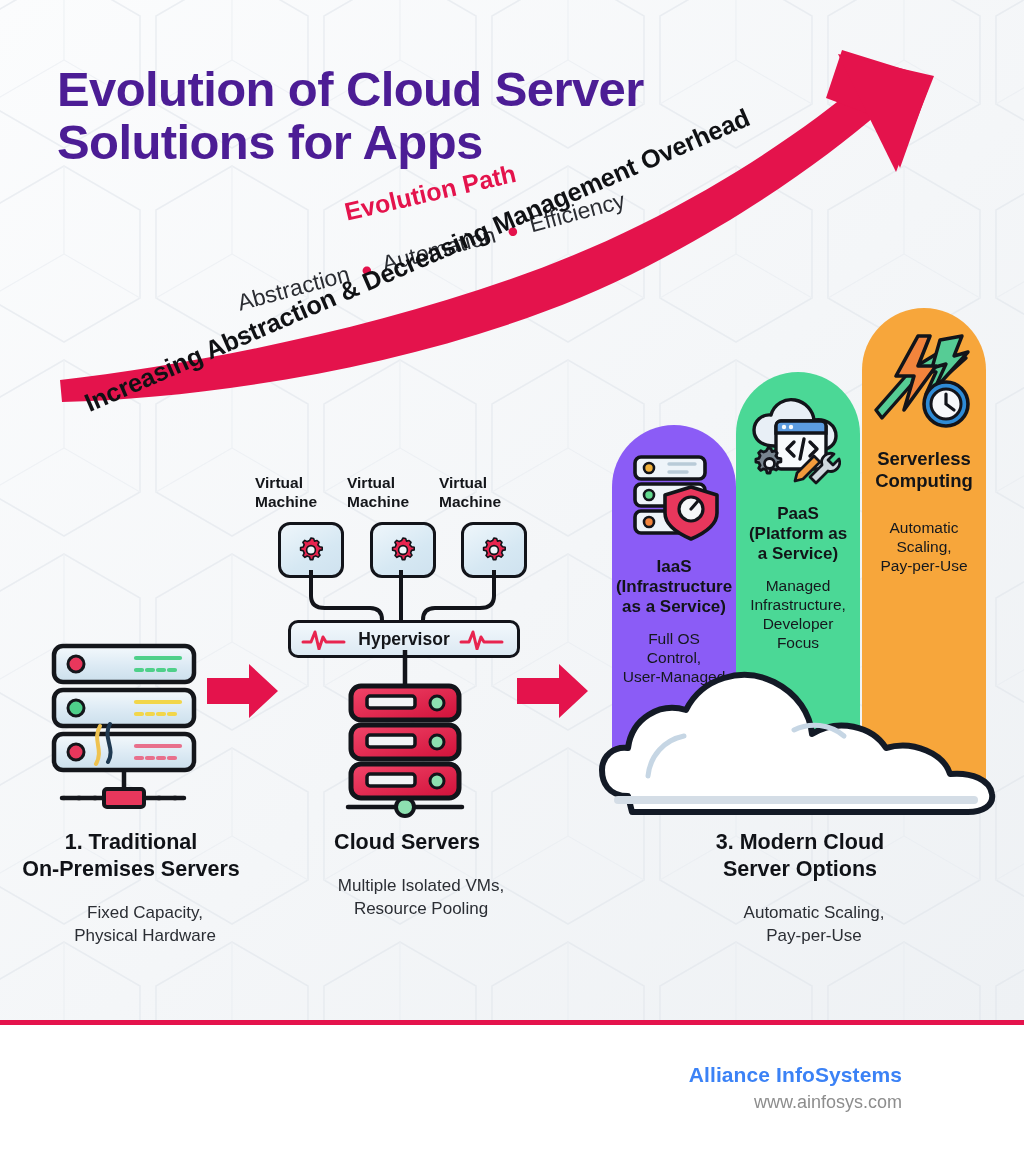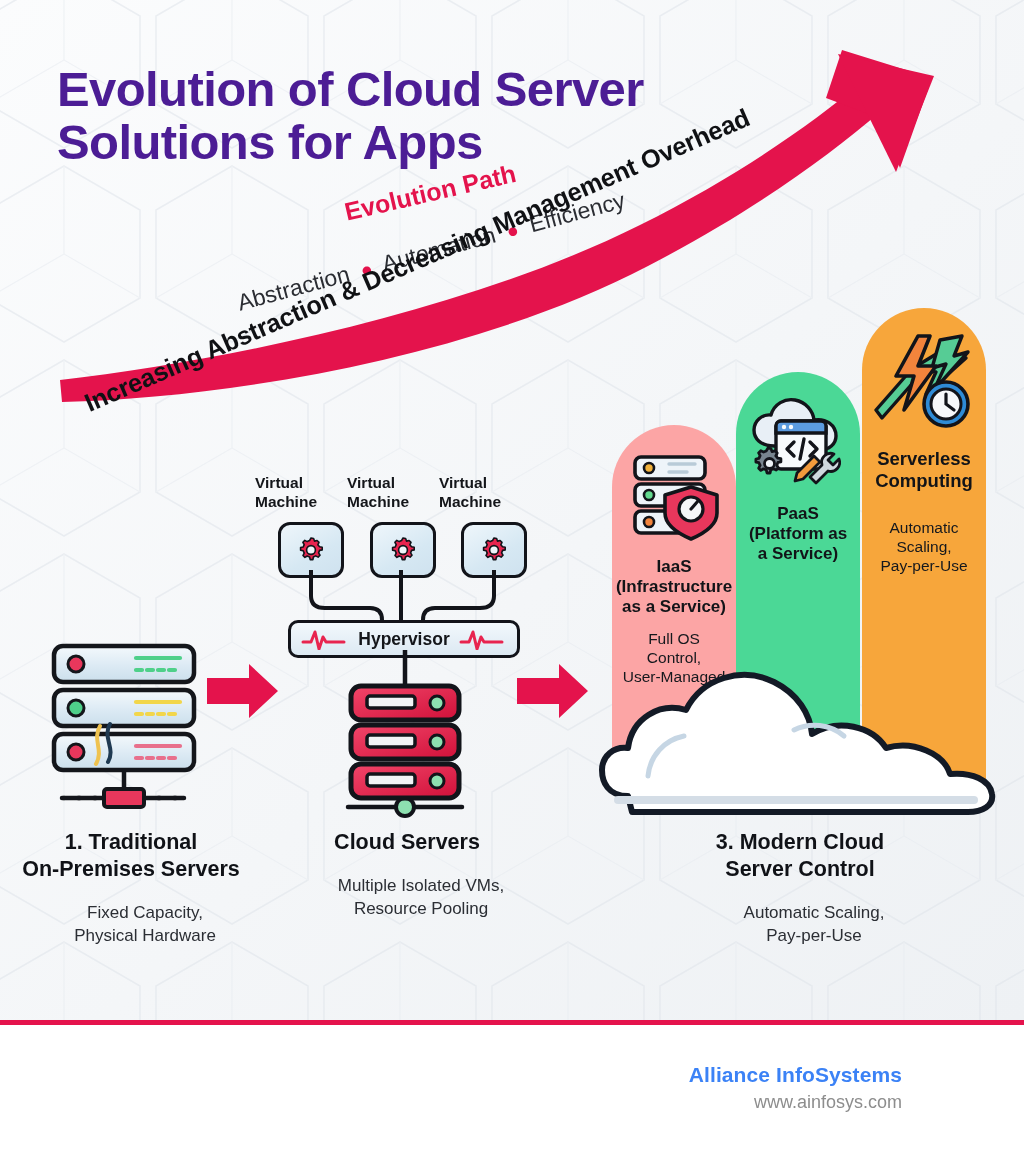--- a/index.html
+++ b/index.html
@@ -107,21 +107,21 @@
   .vmwires { position:absolute; left:270px; top:570px; width:270px; height:60px; }
   .rackwire { position:absolute; left:330px; top:650px; width:150px; height:170px; }
 
   .redrack { position:absolute; left:345px; top:682px; width:120px; height:120px; }
 
   
   .pillar {
     position:absolute; border-radius:62px 62px 0 0;
     display:flex; flex-direction:column; align-items:center;
   }
-  .p-iaas { left:612px; top:425px; width:124px; height:370px; background:#fca5a5; }
+  .p-iaas { left:612px; top:425px; width:124px; height:370px; background:#8b5cf6; }
   .p-paas { left:736px; top:372px; width:124px; height:423px; background:#4BD896; }
   .p-srv  { left:862px; top:308px; width:124px; height:487px; background:#F7A63B; }
 
   .p-icon { position:relative; }
   .p-title {
     text-align:center; font-weight:bold; color:#121418;
     font-size:17px; line-height:20px; padding:0 3px;
   }
   .p-sub {
     text-align:center; color:#15181d;
@@ -365,20 +365,26 @@
       </g>
       <g transform="translate(48,58)">
         <path d="M20 2 l6 6 -17 17 -8 2 2 -8 z" fill="#F29A3C" stroke="#12141a" stroke-width="2.8" stroke-linejoin="round"></path>
       </g>
     </svg>
     <div class="p-title" style="margin-top:12px">
       <div>PaaS</div>
       <div>(Platform as</div>
       <div>a Service)</div>
     </div>
+    <div class="p-sub" style="margin-top:12px">
+      <div>Managed</div>
+      <div>Infrastructure,</div>
+      <div>Developer</div>
+      <div>Focus</div>
+    </div>
   </div>
 
   <div class="pillar p-srv">
     <svg class="p-icon" width="100" height="100" viewBox="0 0 100 100" style="margin-top:24px">
       <path d="M8 86 L52 36 L44 30 L2 78 Z" fill="#56CC95" stroke="#12141a" stroke-width="3.4" stroke-linejoin="round"></path>
       <path d="M36 38 L82 10 L70 34 L92 26 L52 62 L62 40 Z" fill="#56CC95" stroke="#12141a" stroke-width="3.4" stroke-linejoin="round"></path>
       <path d="M66 8 L88 4 L80 24 L94 20 L60 58 L72 32 L58 36 Z" fill="#56CC95" stroke="#12141a" stroke-width="3.4" stroke-linejoin="round"></path>
       <path d="M44 4 L22 44 L40 44 L30 78 L62 34 L44 34 L56 4 Z" fill="#F2843C" stroke="#12141a" stroke-width="3.6" stroke-linejoin="round"></path>
       <circle cx="72" cy="72" r="22" fill="#2E8BD6" stroke="#12141a" stroke-width="3.6"></circle>
       <circle cx="72" cy="72" r="15" fill="#f6f8fa" stroke="#12141a" stroke-width="3"></circle>
@@ -424,21 +430,21 @@
     </div>
     <div class="cap-s">
       <div>Multiple Isolated VMs,</div>
       <div>Resource Pooling</div>
     </div>
   </div>
 
   <div class="cap cap3">
     <div class="cap-h">
       <div>3. Modern Cloud</div>
-      <div>Server Control</div>
+      <div>Server Options</div>
     </div>
     <div class="cap-s">
       <div>Automatic Scaling,</div>
       <div>Pay-per-Use</div>
     </div>
   </div>
 
   <div class="rule"></div>
   <div class="footer"></div>
   <div class="brand">Alliance InfoSystems</div>

